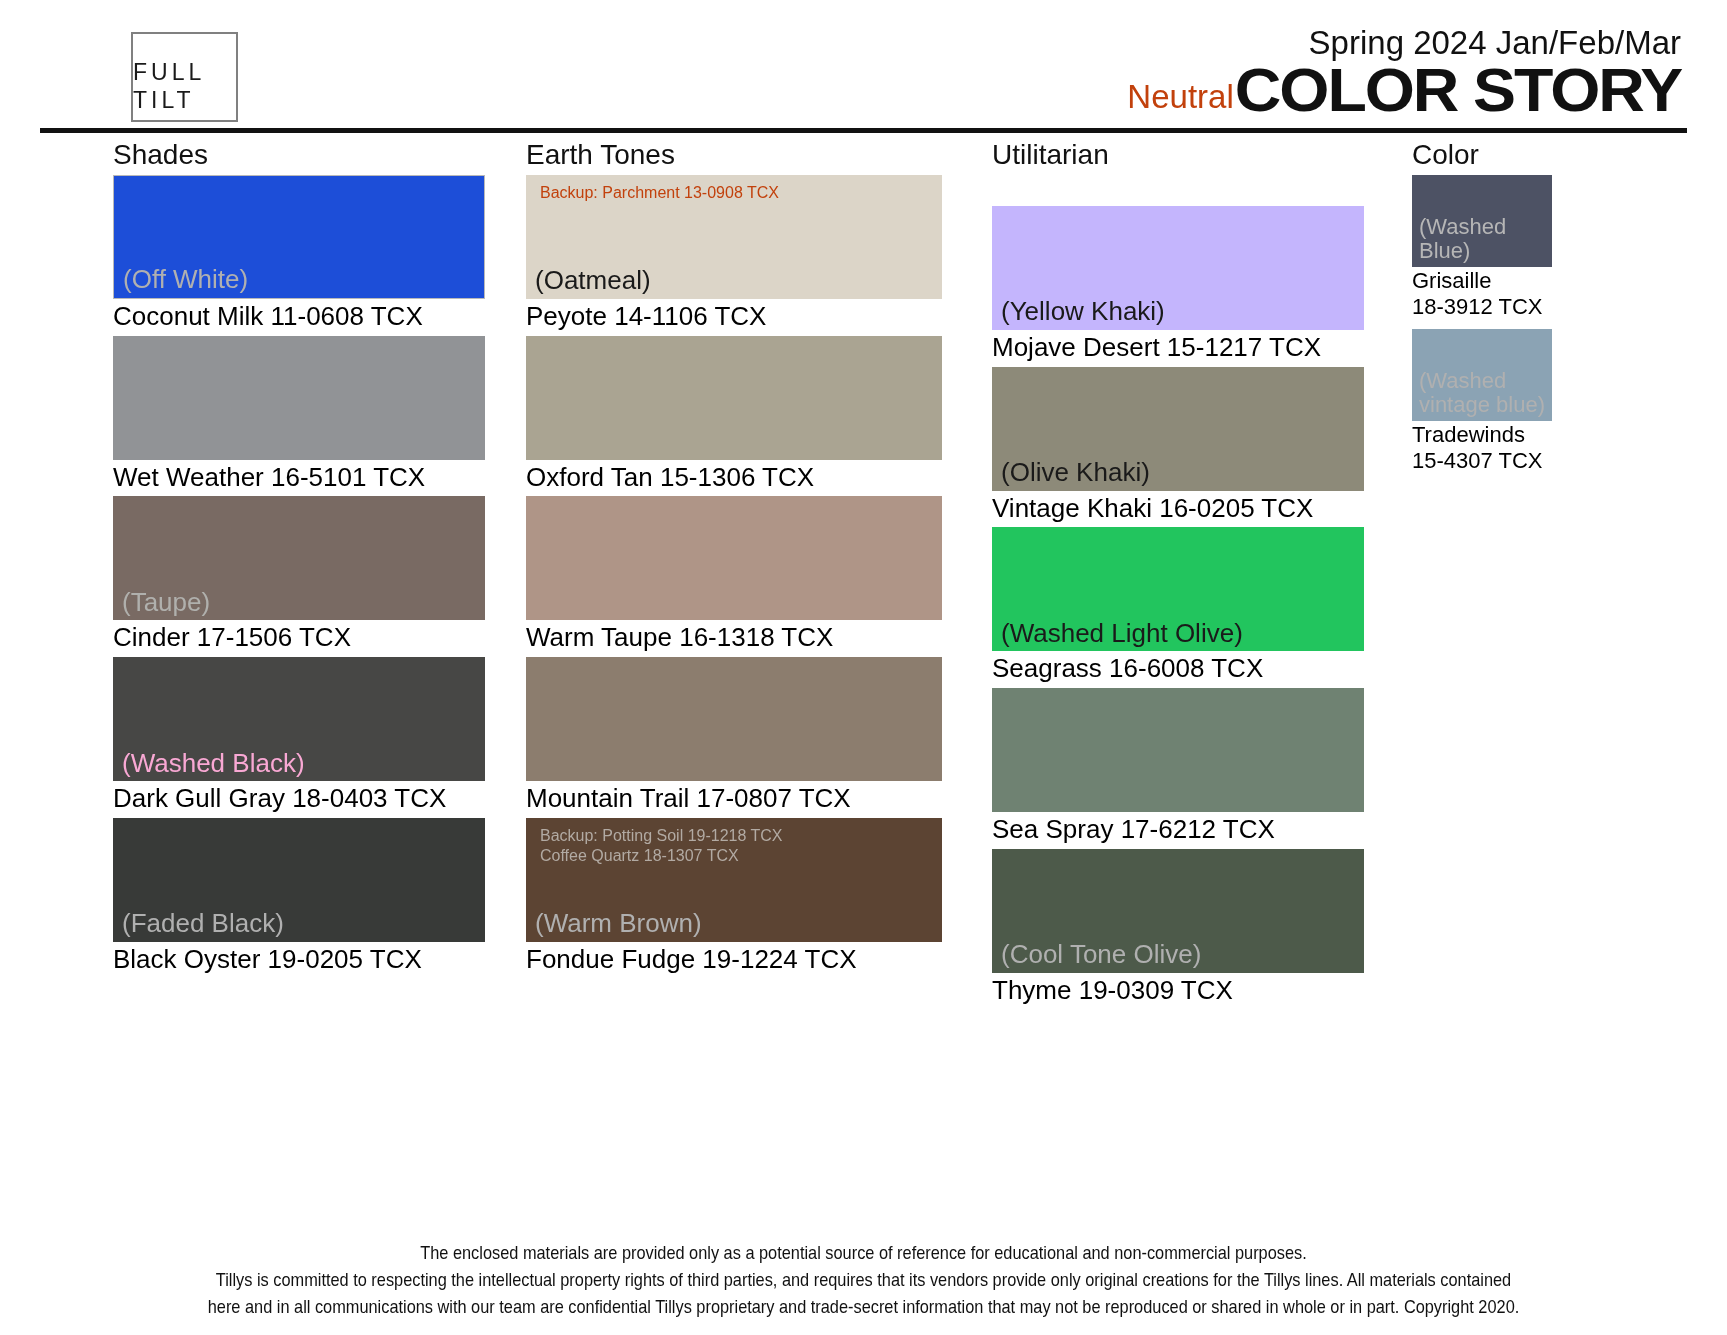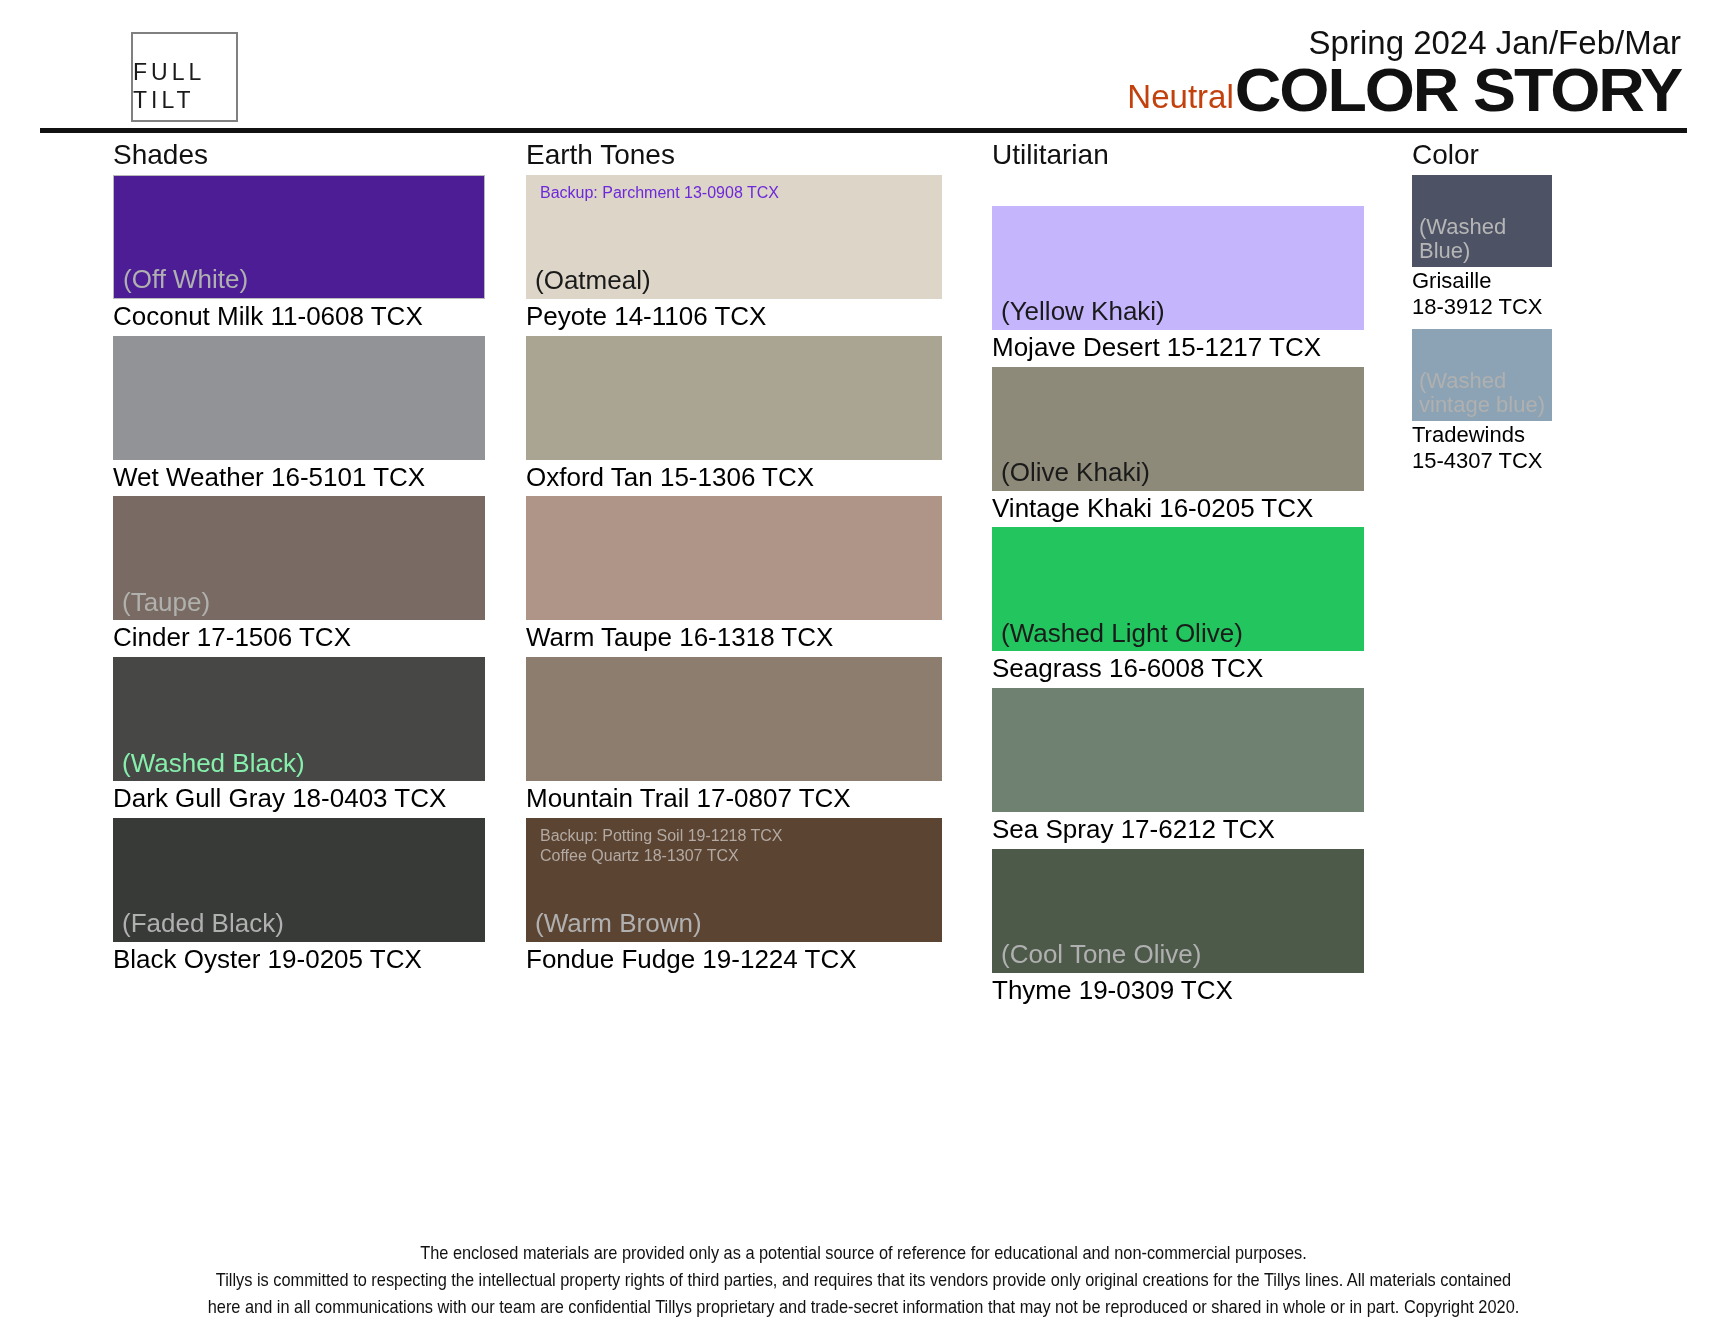--- a/index.html
+++ b/index.html
@@ -138,21 +138,21 @@
     color: #b0b0b0;
     white-space: nowrap;
   }
   .swatch-tone.dark { color: #1a1a1a; }
   .swatch-backup {
     position: absolute;
     left: 14px;
     top: 8px;
     font-size: 16px;
     line-height: 1.28;
-    color: #6d28d9;
+    color: #c2410c;
     white-space: pre-line;
   }
   .swatch-backup.light { color: #b2aaa3; }
 
   .swatch-name {
     font-size: 26px;
     line-height: 1.22;
     color: #000000;
     margin-top: 2px;
     white-space: nowrap;
@@ -213,21 +213,21 @@
 
   <div class="rule"></div>
 </div>
 
 <div class="board">
 
   <div class="column col-shades">
     <div class="col-title">Shades</div>
 
     <div class="swatch-block">
-      <div class="swatch bordered" style="background-color: #4c1d95;">
+      <div class="swatch bordered" style="background-color: #1d4ed8;">
         <div class="swatch-tone">(Off White)</div>
       </div>
       <div class="swatch-name">Coconut Milk 11-0608 TCX</div>
     </div>
 
     <div class="swatch-block">
       <div class="swatch" style="background-color: rgb(145, 147, 150);">
         <div class="swatch-tone" style="color: rgb(183, 172, 166);"></div>
       </div>
       <div class="swatch-name">Wet Weather 16-5101 TCX</div>
@@ -235,21 +235,21 @@
 
     <div class="swatch-block">
       <div class="swatch" style="background-color: rgb(121, 106, 99);">
         <div class="swatch-tone" style="color: rgb(176, 176, 173);">(Taupe)</div>
       </div>
       <div class="swatch-name">Cinder 17-1506 TCX</div>
     </div>
 
     <div class="swatch-block">
       <div class="swatch" style="background-color: rgb(71, 71, 69);">
-        <div class="swatch-tone" style="color: #86efac;">(Washed Black)</div>
+        <div class="swatch-tone" style="color: #f9a8d4;">(Washed Black)</div>
       </div>
       <div class="swatch-name">Dark Gull Gray 18-0403 TCX</div>
     </div>
 
     <div class="swatch-block">
       <div class="swatch" style="background-color: rgb(56, 58, 56);">
         <div class="swatch-tone">(Faded Black)</div>
       </div>
       <div class="swatch-name">Black Oyster 19-0205 TCX</div>
     </div>

